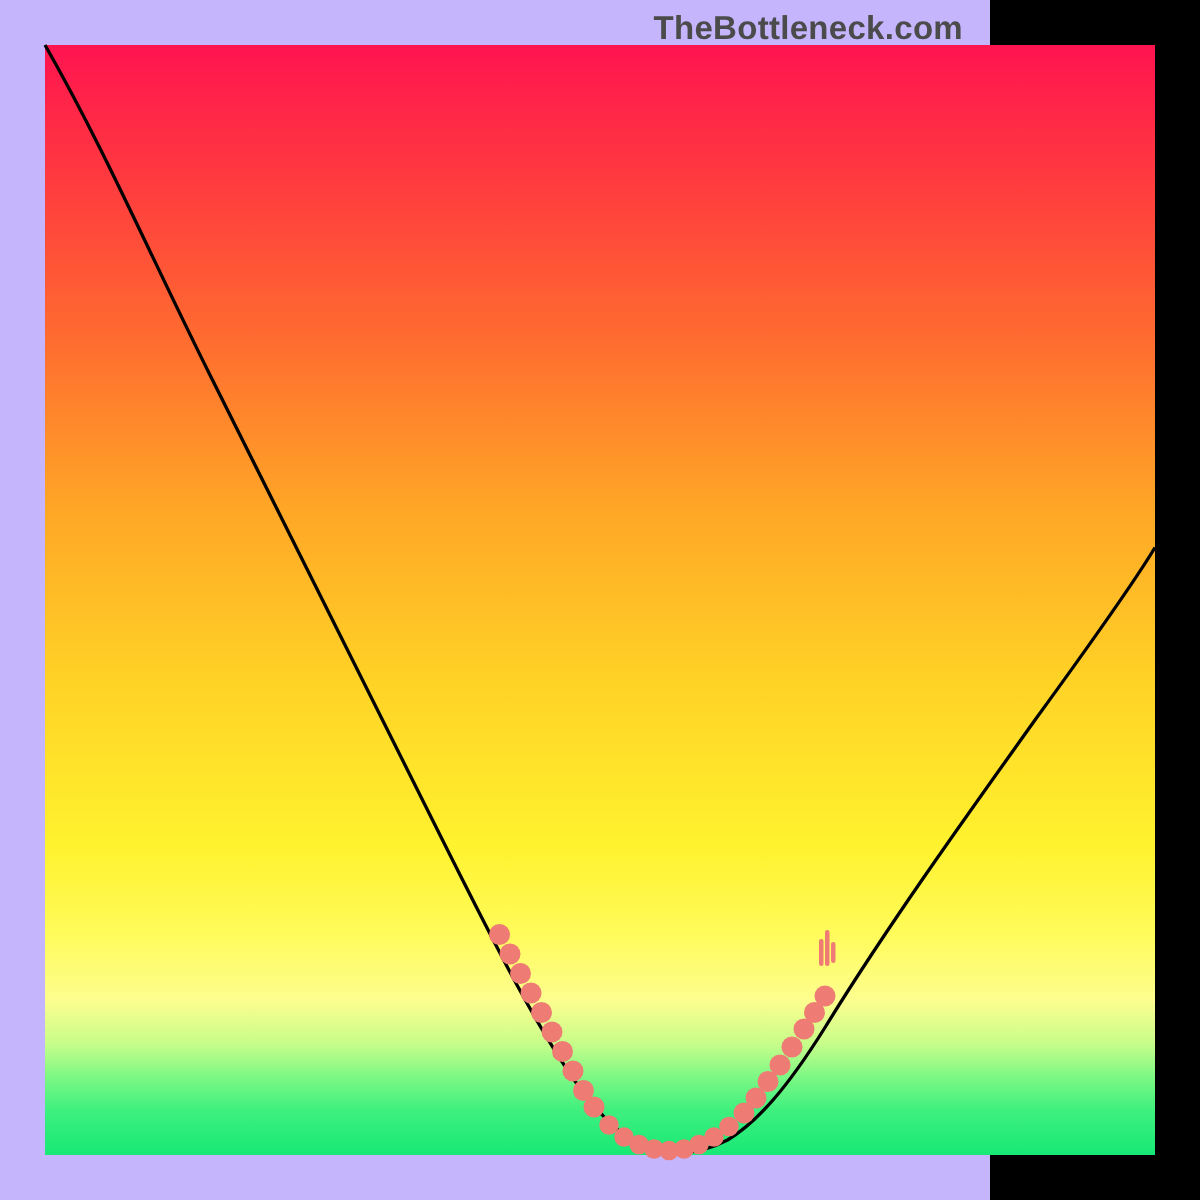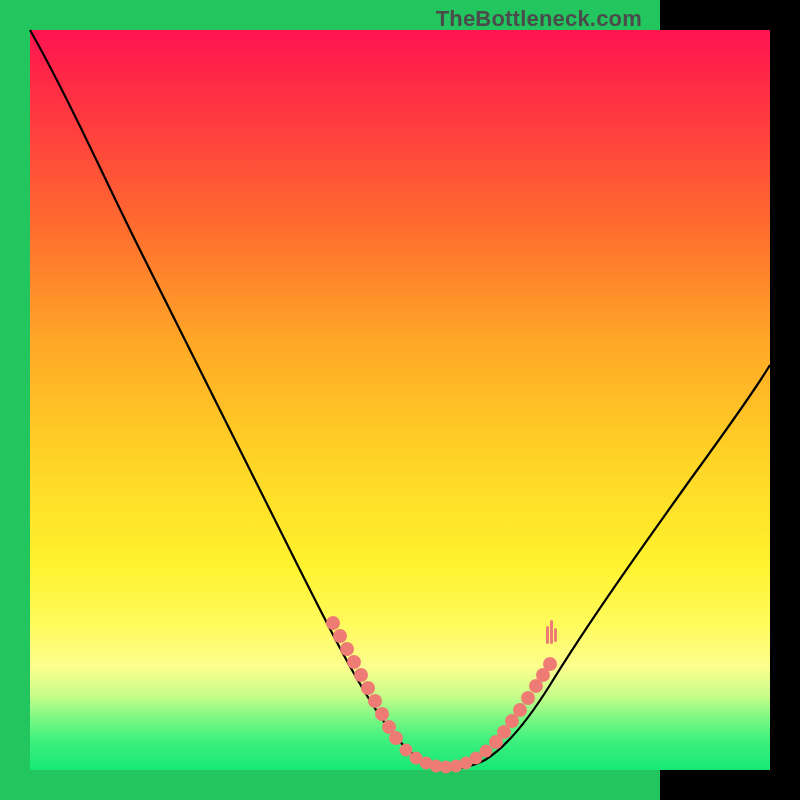--- a/index.html
+++ b/index.html
@@ -10,21 +10,21 @@
     background: #000;
     overflow: hidden;
     font-family: Arial, Helvetica, sans-serif;
   }
   .frame {
     position: absolute;
     left: 0;
     top: 0;
     width: 660px;
     height: 800px;
-    background: #22c55e;
+    background: #c4b5fd;
   }
   .plot {
     position: absolute;
     left: 30px;
     top: 30px;
     width: 740px;
     height: 740px;
     background: linear-gradient(to bottom,
       #ff1450 0%,
       #ff3a3f 12%,

